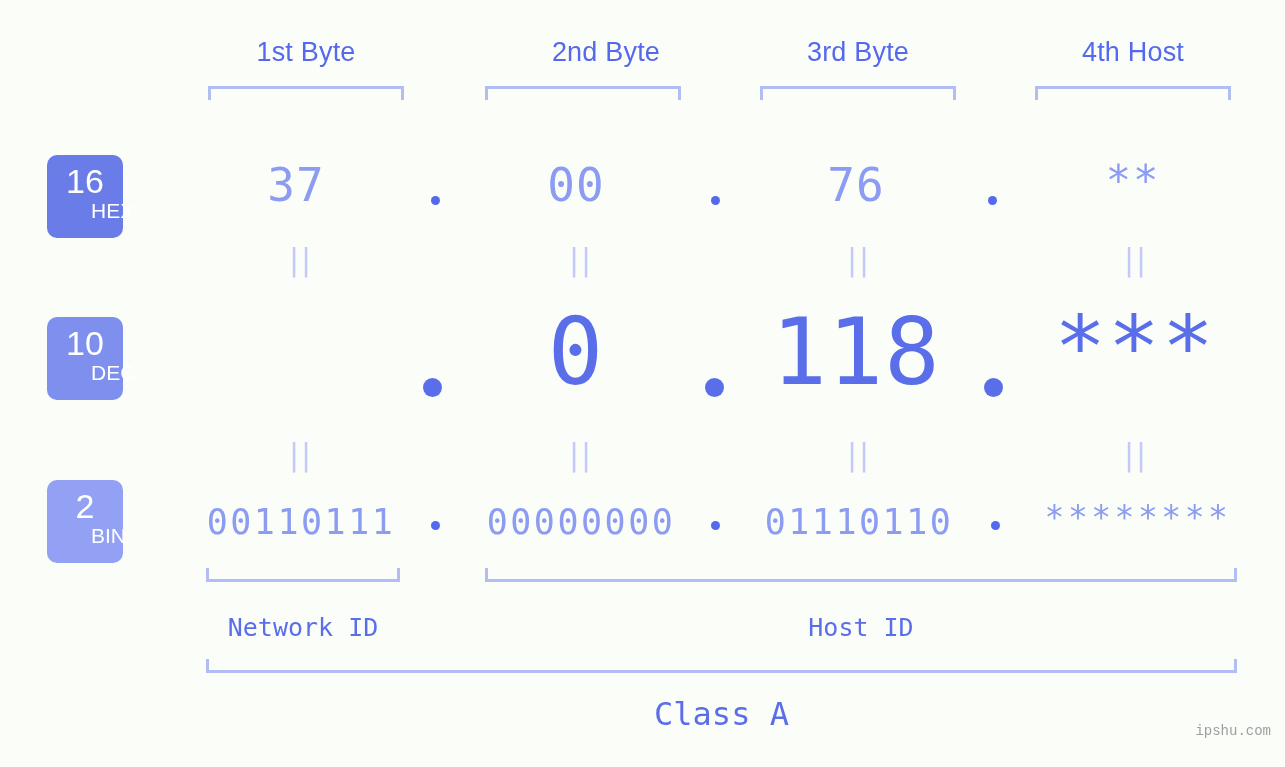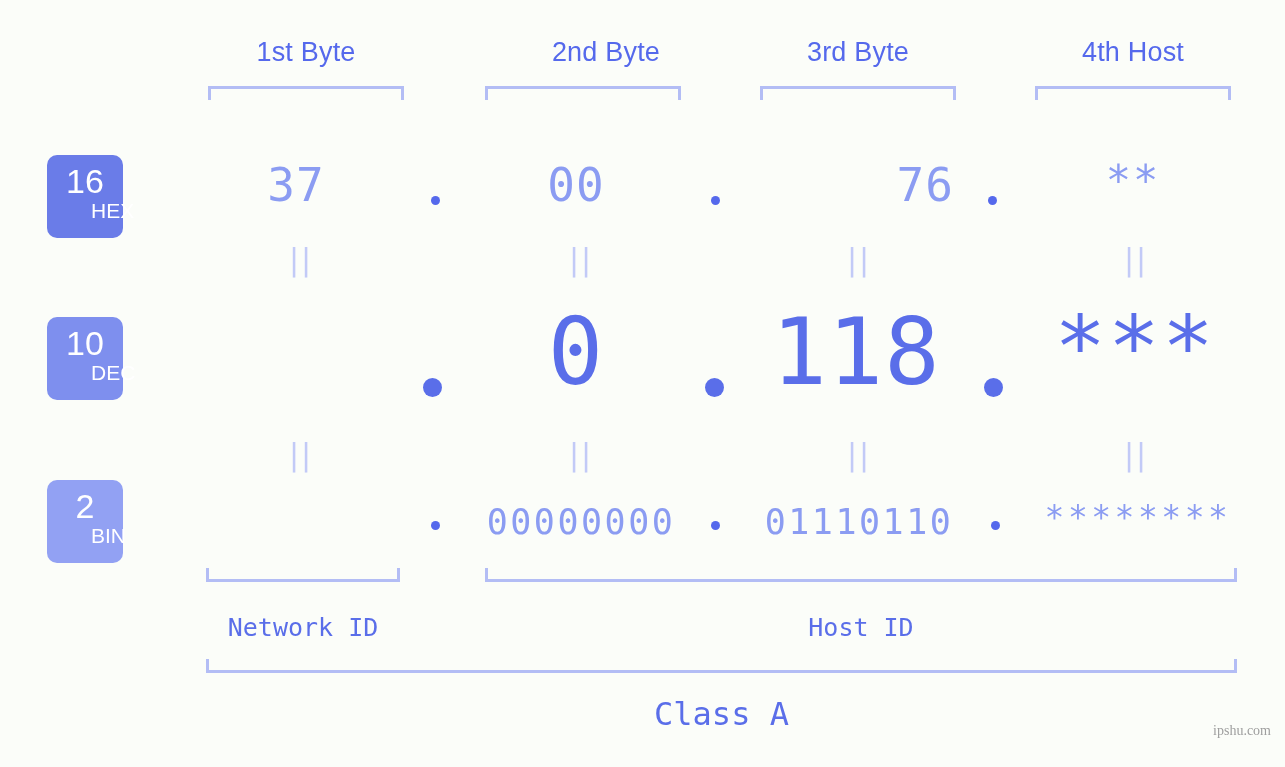--- a/index.html
+++ b/index.html
@@ -193,21 +193,21 @@
     text-align: center;
     font-family: "DejaVu Sans Mono", monospace;
     font-size: 32px;
     color: #5a6ee9;
     white-space: nowrap;
   }
   .watermark {
     position: absolute;
     right: 14px;
     bottom: 28px;
-    font-family: Liberation Serif, serif;
+    font-family: Liberation Mono, monospace;
     font-size: 14px;
     color: #9e9e9e;
     white-space: nowrap;
   }
 </style>
 </head>
 <body>
 
 <div class="stage">
 
@@ -231,41 +231,42 @@
   </div>
   <div class="badge" id="badge-bin">
     <span class="num">2</span>
     <span class="abbr">BIN</span>
   </div>
 
   <div class="row-cell hex-val" style="left:198px;width:196px;">37</div>
   <div class="dot-hex" style="left:431px;"></div>
   <div class="row-cell hex-val" style="left:478px;width:196px;">00</div>
   <div class="dot-hex" style="left:711px;"></div>
-  <div class="row-cell hex-val" style="left:758px;width:196px;text-align:right;">76</div>
+  <div class="row-cell hex-val" style="left:758px;width:196px;">76</div>
   <div class="dot-hex" style="left:988px;"></div>
   <div class="row-cell hex-star" style="left:1035px;width:196px;">**</div>
 
   <div class="eq eq-top" style="left:281px;">||</div>
   <div class="eq eq-top" style="left:561px;">||</div>
   <div class="eq eq-top" style="left:839px;">||</div>
   <div class="eq eq-top" style="left:1116px;">||</div>
 
   <div class="dot-dec" style="left:423px;"></div>
   <div class="row-cell dec-val" style="left:478px;width:196px;">0</div>
   <div class="dot-dec" style="left:705px;"></div>
   <div class="row-cell dec-val" style="left:758px;width:196px;">118</div>
   <div class="dot-dec" style="left:984px;"></div>
   <div class="row-cell dec-star" style="left:1035px;width:200px;">***</div>
 
   <div class="eq eq-bot" style="left:281px;">||</div>
   <div class="eq eq-bot" style="left:561px;">||</div>
   <div class="eq eq-bot" style="left:839px;">||</div>
   <div class="eq eq-bot" style="left:1116px;">||</div>
 
+  <div class="row-cell bin-val" style="left:198px;width:206px;">00110111</div>
   <div class="dot-bin" style="left:431px;"></div>
   <div class="row-cell bin-val" style="left:478px;width:206px;">00000000</div>
   <div class="dot-bin" style="left:711px;"></div>
   <div class="row-cell bin-val" style="left:756px;width:206px;">01110110</div>
   <div class="dot-bin" style="left:991px;"></div>
   <div class="row-cell bin-star" style="left:1035px;width:206px;">********</div>
 
   <div class="bracket bracket-up" style="left:206px;top:568px;width:194px;height:14px;"></div>
   <div class="bracket bracket-up" style="left:485px;top:568px;width:752px;height:14px;"></div>
 

